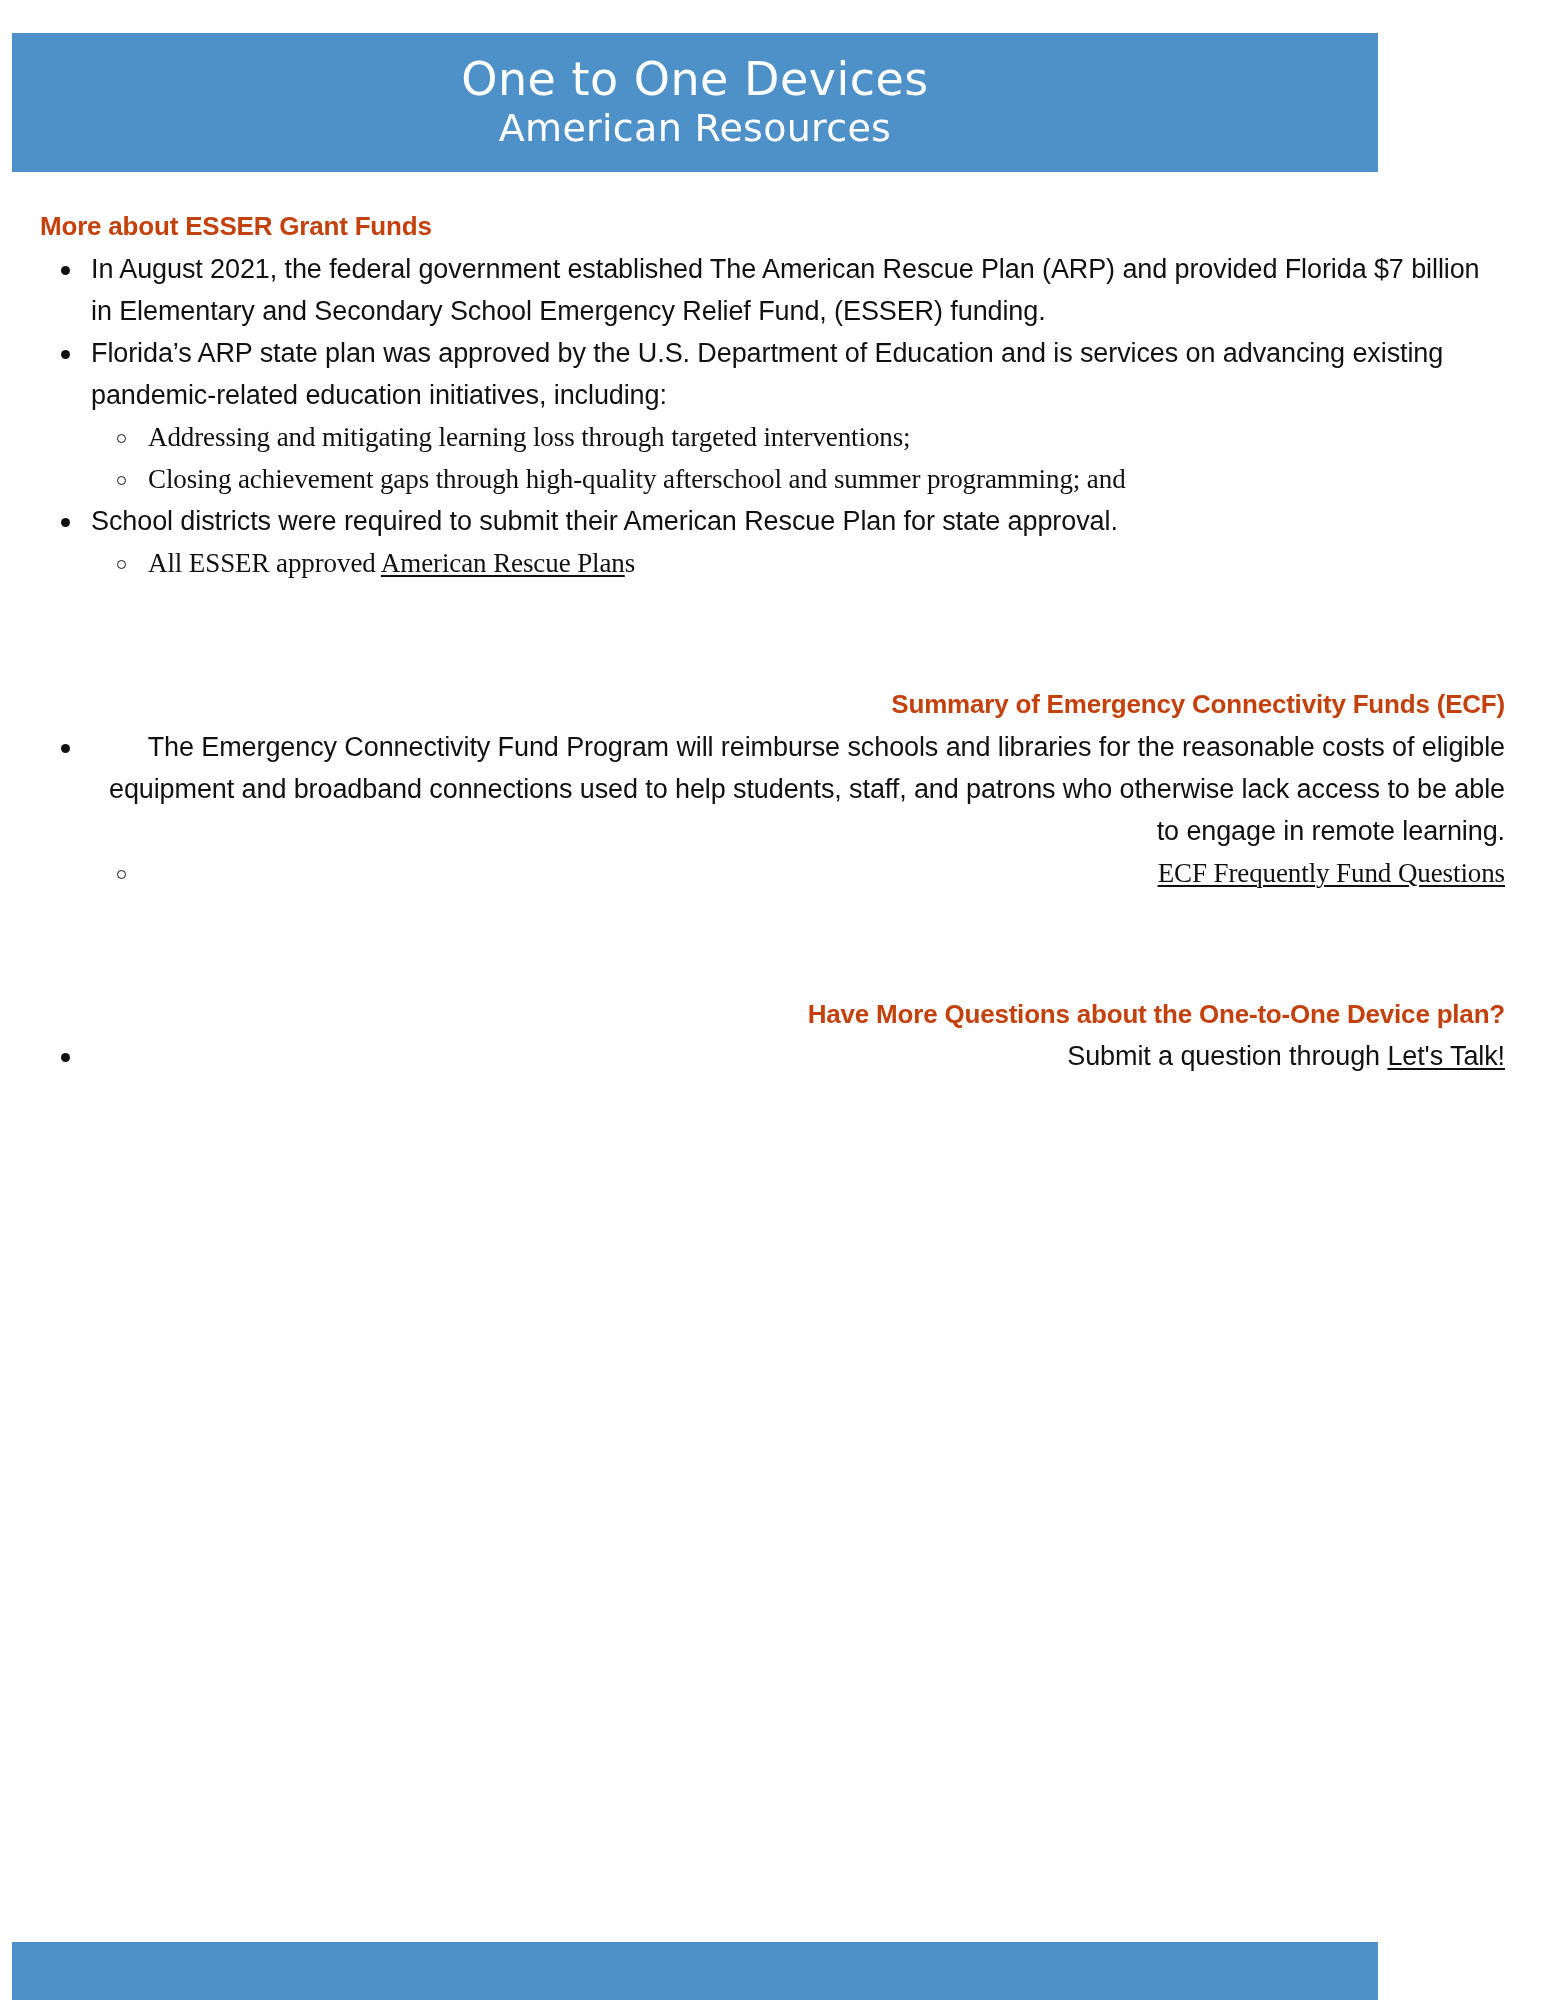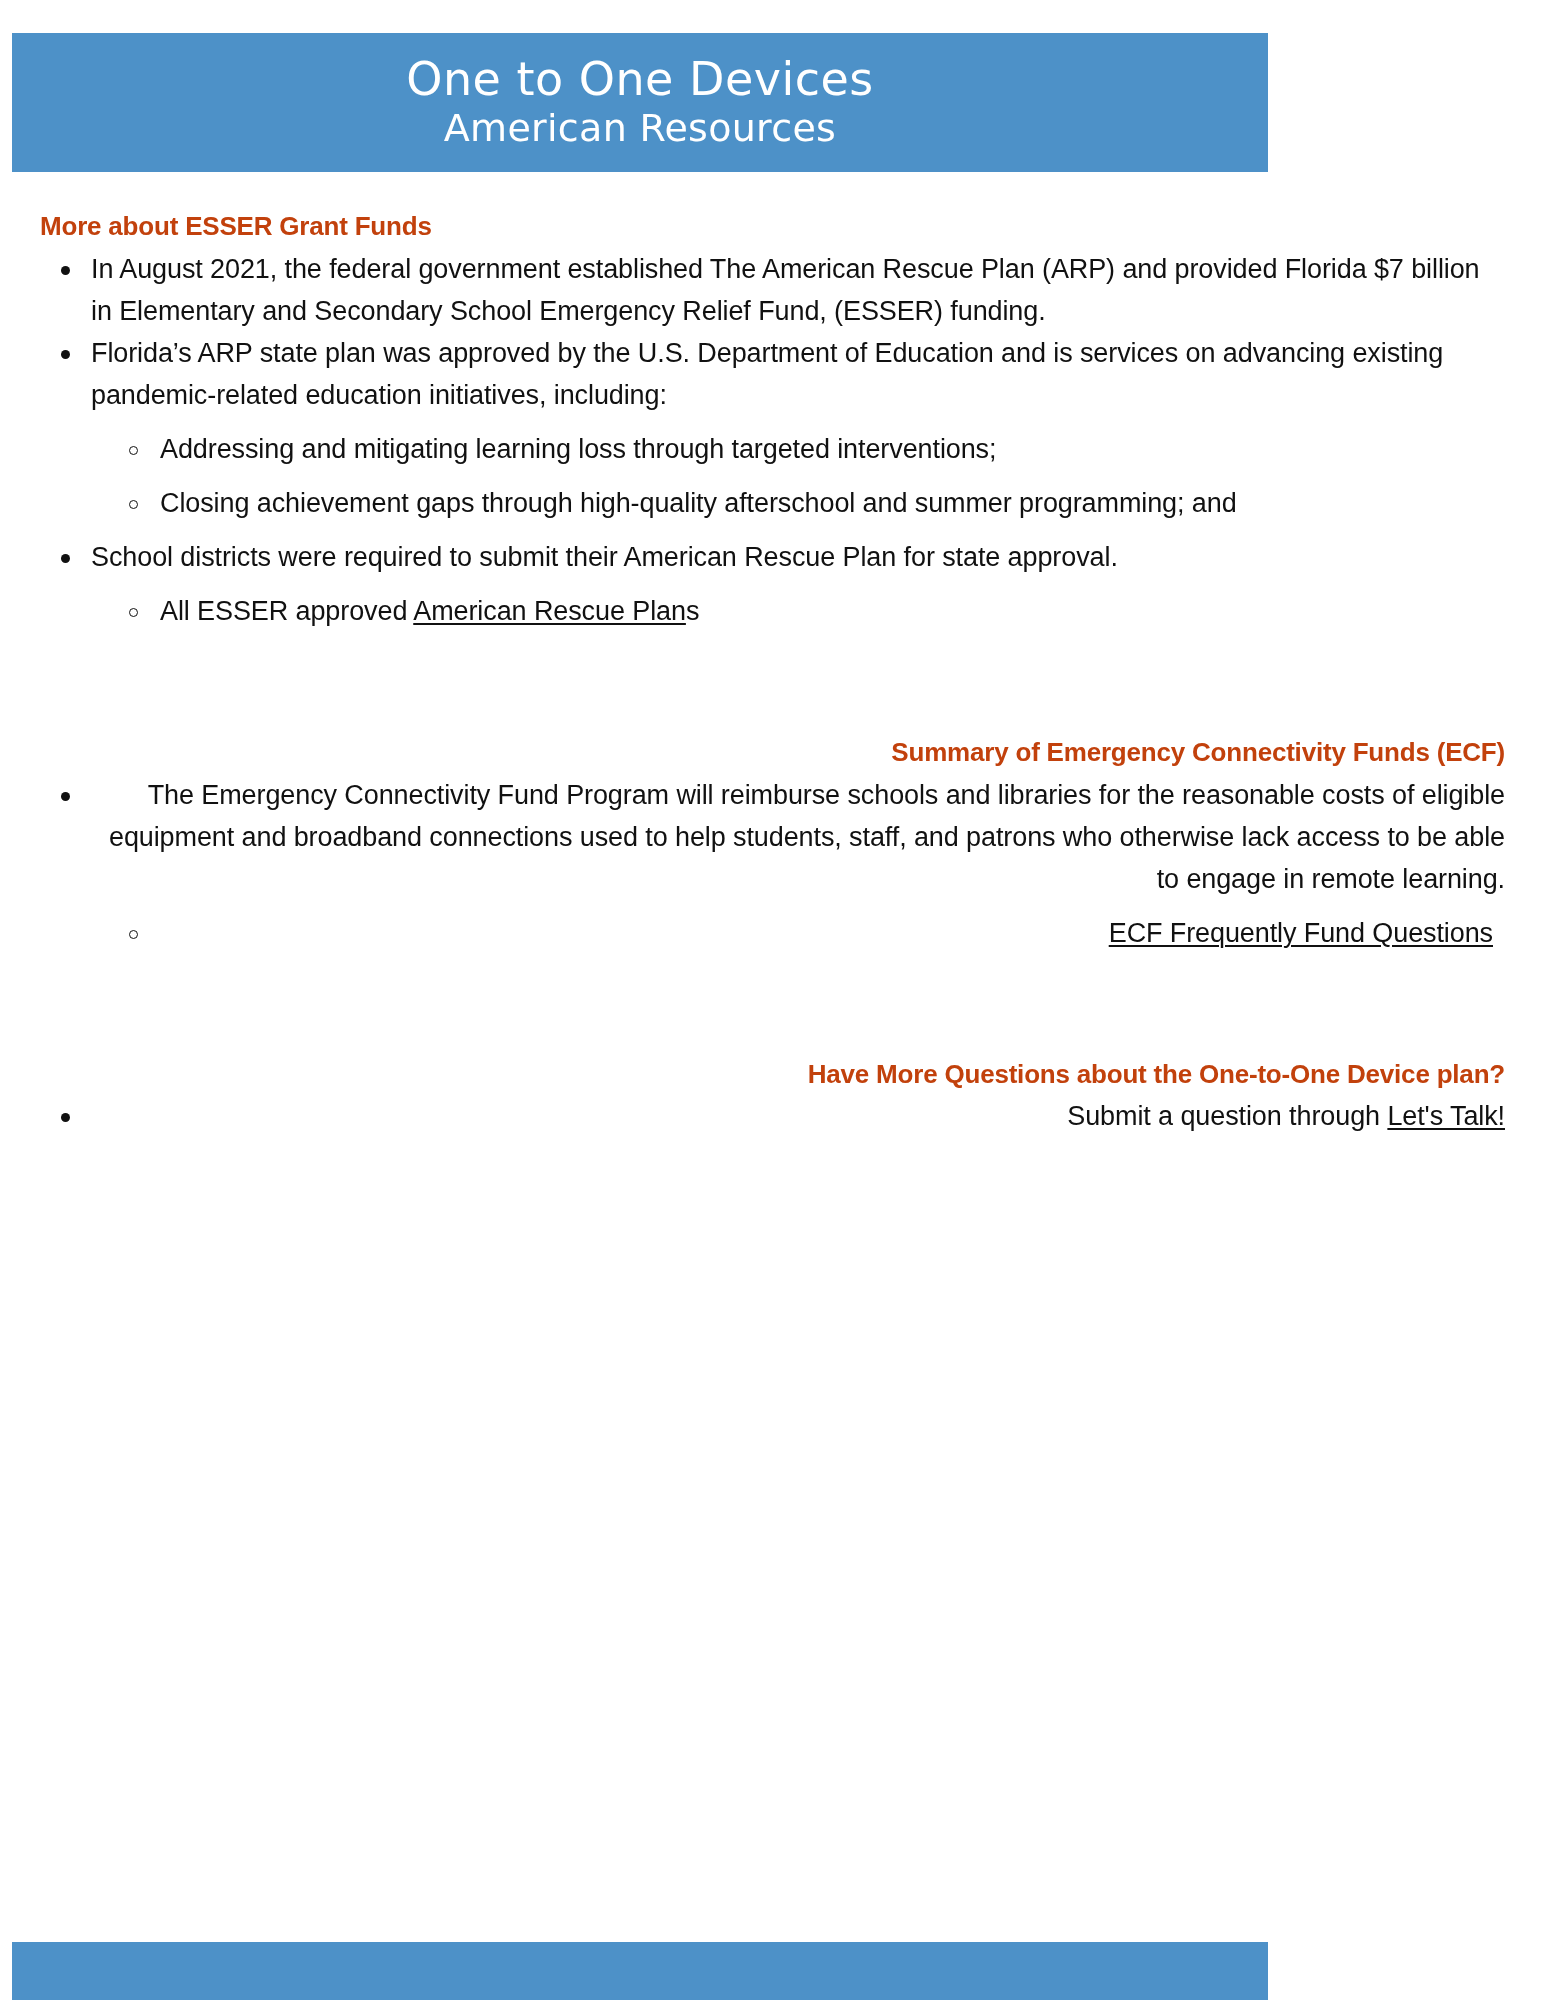--- a/index.html
+++ b/index.html
@@ -19,21 +19,21 @@
     height: 2000px;
     background: #ffffff;
     overflow: hidden;
     box-sizing: border-box;
   }
 
   
   .banner {
     position: absolute;
     left: 12px;
-    width: 1256px;
+    width: 1366px;
     background: #4d91c8;
   }
   .banner-top {
     top: 33px;
     height: 139px;
     display: flex;
     flex-direction: column;
     align-items: center;
     justify-content: center;
   }
@@ -125,25 +125,26 @@
   }
 
   .sub-list {
     list-style: none;
     margin: 0;
     padding: 0;
   }
   .sub-list > li {
     position: relative;
     padding-left: 57px;
-    margin: 12px;
+    margin: 0;
     font-size: 27px;
     line-height: 42px;
     color: #111111;
     letter-spacing: -0.1px;
+    font-family: Liberation Serif, serif;
   }
   .sub-list > li > .marker {
     position: absolute;
     left: 21px;
     top: 0;
     width: 18px;
     text-align: center;
     line-height: 42px;
   }
   .sub-list > li > .marker .circle {

